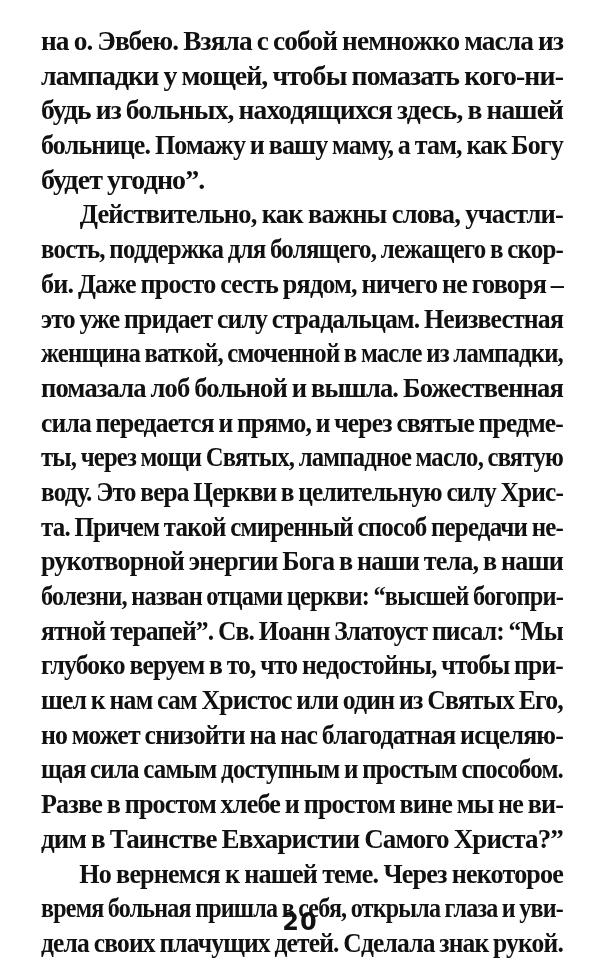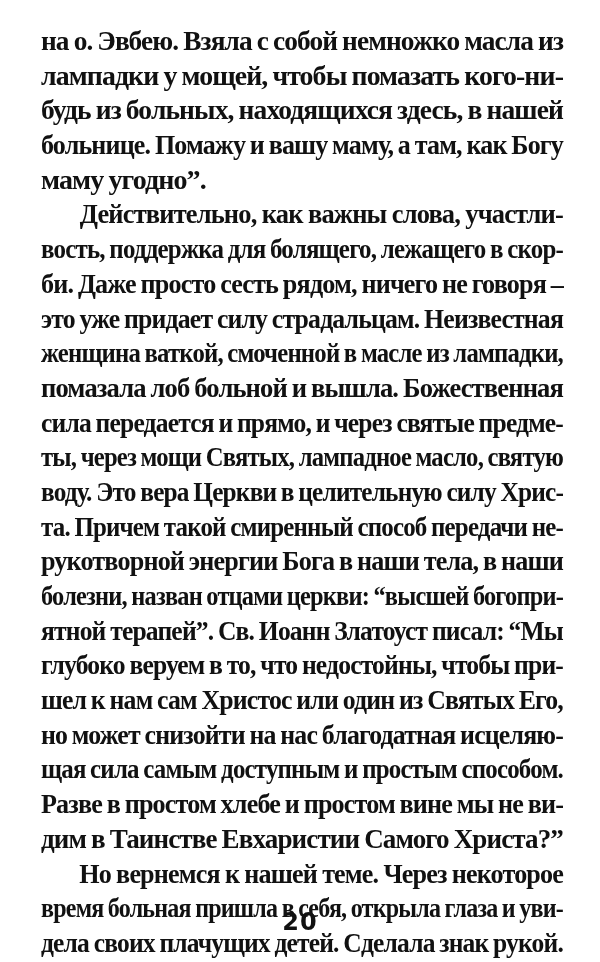--- a/index.html
+++ b/index.html
@@ -57,21 +57,21 @@
 </head>
 <body>
 
 <div class="page">
 
   <div>
     <span class="line" style="width: 534.672px; transform: scaleX(0.9763);">на о. Эвбею. Взяла с собой немножко масла из</span>
     <span class="line" style="width: 525.656px; transform: scaleX(0.993044);">лампадки у мощей, чтобы помазать кого-ни-</span>
     <span class="line" style="width: 531.078px; transform: scaleX(0.982906);">будь из больных, находящихся здесь, в нашей</span>
     <span class="line" style="width: 561.828px; transform: scaleX(0.92911);">больнице. Помажу и вашу маму, а там, как Богу</span>
-    <span class="line last">маму угодно”.</span>
+    <span class="line last">будет угодно”.</span>
   </div>
 
   <div>
     <span class="line indent" style="width: 552.065px; transform: scaleX(0.945542);">Действительно, как важны слова, участли-</span>
     <span class="line" style="width: 585.25px; transform: scaleX(0.891927);">вость, поддержка для болящего, лежащего в скор-</span>
     <span class="line" style="width: 558.969px; transform: scaleX(0.933863);">би. Даже просто сесть рядом, ничего не говоря –</span>
     <span class="line" style="width: 567.609px; transform: scaleX(0.919647);">это уже придает силу страдальцам. Неизвестная</span>
     <span class="line" style="width: 591.375px; transform: scaleX(0.882689);">женщина ваткой, смоченной в масле из лампадки,</span>
     <span class="line" style="width: 550.766px; transform: scaleX(0.947772);">помазала лоб больной и вышла. Божественная</span>
     <span class="line" style="width: 571.844px; transform: scaleX(0.912837);">сила передается и прямо, и через святые предме-</span>

